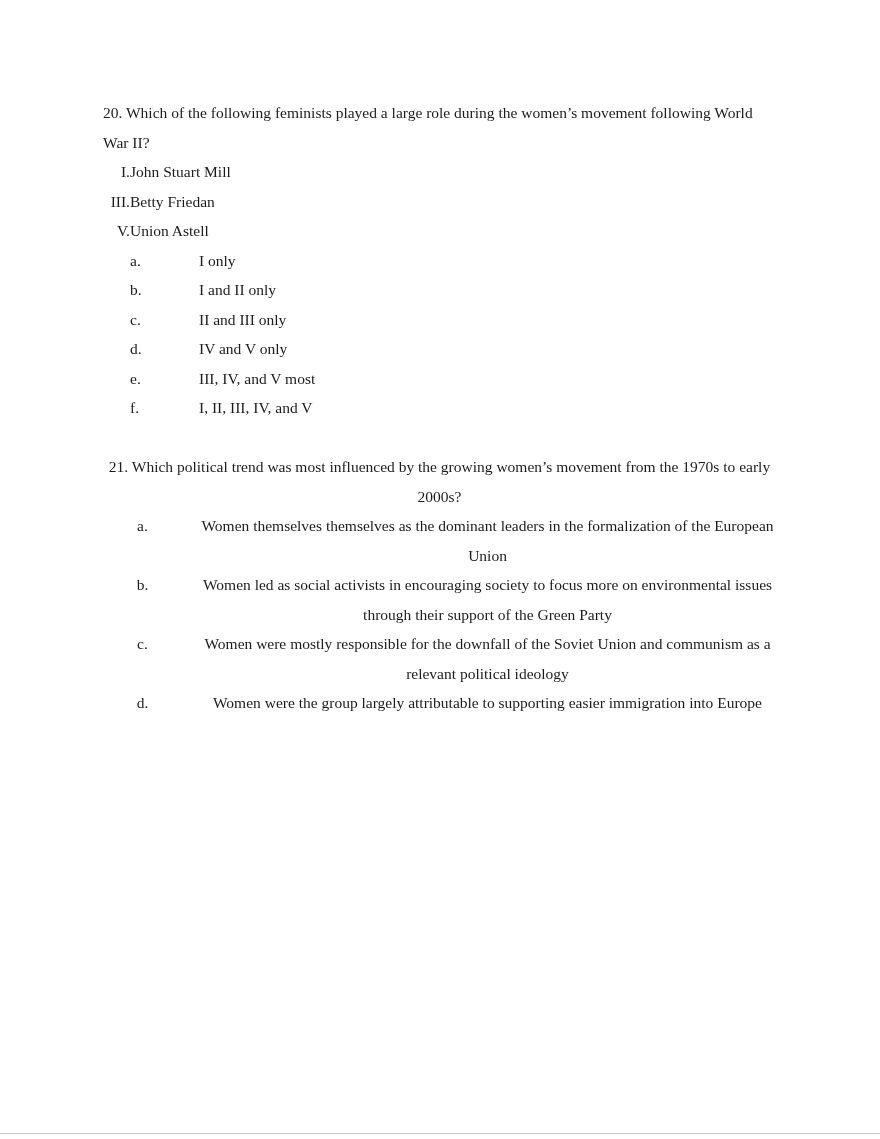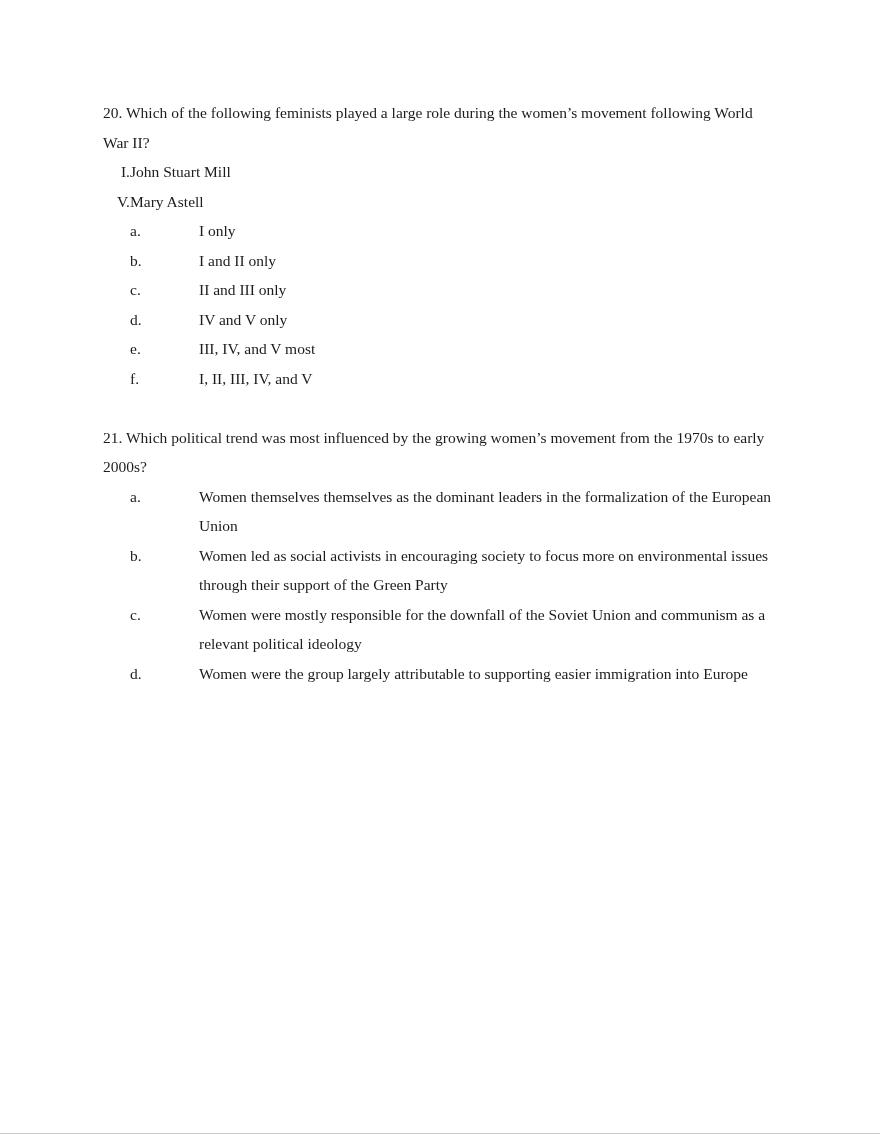--- a/index.html
+++ b/index.html
@@ -14,21 +14,21 @@
     width: 880px;
     height: 1139px;
     background: #ffffff;
     font-family: "Liberation Serif", serif;
     font-size: 15.5px;
     line-height: 29.5px;
     color: #1c1c1c;
     padding: 98px 104px 0 103px;
   }
   .q-heading { font-weight: normal; }
-  .question-block-2 { margin-top: 29.5px; }
+  .question-block-2 { margin-top: 29.5px; text-align: center; }
 
   .roman-row { display: flex; }
   .roman-num {
     flex: 0 0 27px;
     width: 27px;
     text-align: right;
   }
   .roman-text { }
 
   .opt-row {
@@ -56,22 +56,26 @@
 <div class="page">
 
   <section>
     <p class="q-heading"><span>20.</span> <span>Which of the following feminists played a large role during the women’s movement following World War II?</span></p>
 
     <div class="roman-row">
       <span class="roman-num">I.</span>
       <span class="roman-text">John Stuart Mill</span>
     </div>
     <div class="roman-row">
+      <span class="roman-num">III.</span>
+      <span class="roman-text">Betty Friedan</span>
+    </div>
+    <div class="roman-row">
       <span class="roman-num">V.</span>
-      <span class="roman-text">Mary Astell</span>
+      <span class="roman-text">Union Astell</span>
     </div>
 
     <div class="opt-row">
       <span class="opt-letter">a.</span>
       <span class="opt-text">I only</span>
     </div>
     <div class="opt-row">
       <span class="opt-letter">b.</span>
       <span class="opt-text">I and II only</span>
     </div>

